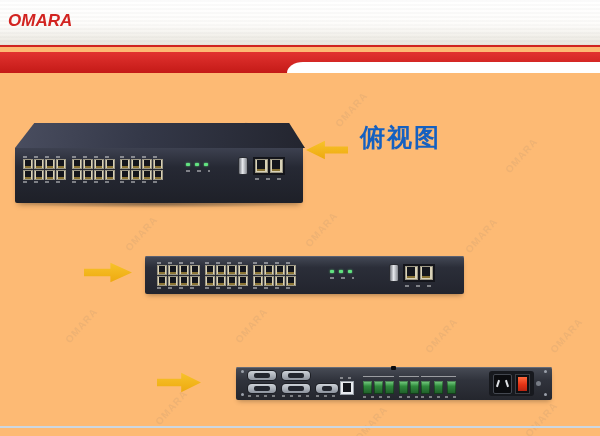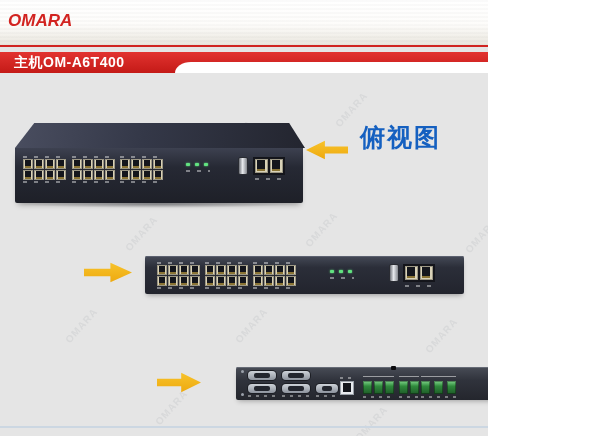--- a/index.html
+++ b/index.html
@@ -1,16 +1,16 @@
 <!DOCTYPE html>
 <html><head>
 <meta charset="utf-8">
 <style>
   html,body{margin:0;padding:0;background:#fff}
-  .page{position:relative;width:488px;height:436px;overflow:hidden;background:#e5e5e5;
+  .page{position:relative;width:600px;height:436px;overflow:hidden;background:#fdba74;
         font-family:"Liberation Sans","DejaVu Sans",sans-serif}
 
   
   .top-strip{position:absolute;left:0;top:0;width:100%;height:45px;
     background:
       repeating-linear-gradient(180deg, rgba(0,0,0,0.02) 0 2px, transparent 2px 4px),
       linear-gradient(180deg,#ffffff 0%,#fdfcfa 55%,#e9e6de 100%);}
   .logo-row{position:absolute;left:8px;top:11px;display:flex;align-items:baseline;white-space:nowrap}
   .logo{font-style:italic;font-weight:900;font-size:17px;color:#d22421;letter-spacing:0px}
   .tagline{font-weight:bold;font-size:13px;color:#1d1d1d;margin-left:4px;letter-spacing:.5px}
@@ -114,21 +114,20 @@
 <body>
 
 <div class="page">
 
   <div class="top-strip"></div>
   <div class="logo-row">
     <span class="logo">OMARA</span>
   </div>
   <div class="red-hairline"></div>
   <div class="banner">
-    <span class="banner-title">主机OM-A6T400</span>
     <div class="banner-notch"></div>
   </div>
 
   <span class="wm" style="left:70px;top:150px">OMARA</span>
   <span class="wm" style="left:215px;top:132px">OMARA</span>
   <span class="wm" style="left:330px;top:104px">OMARA</span>
   <span class="wm" style="left:500px;top:150px">OMARA</span>
   <span class="wm" style="left:120px;top:228px">OMARA</span>
   <span class="wm" style="left:300px;top:224px">OMARA</span>
   <span class="wm" style="left:460px;top:230px">OMARA</span>

